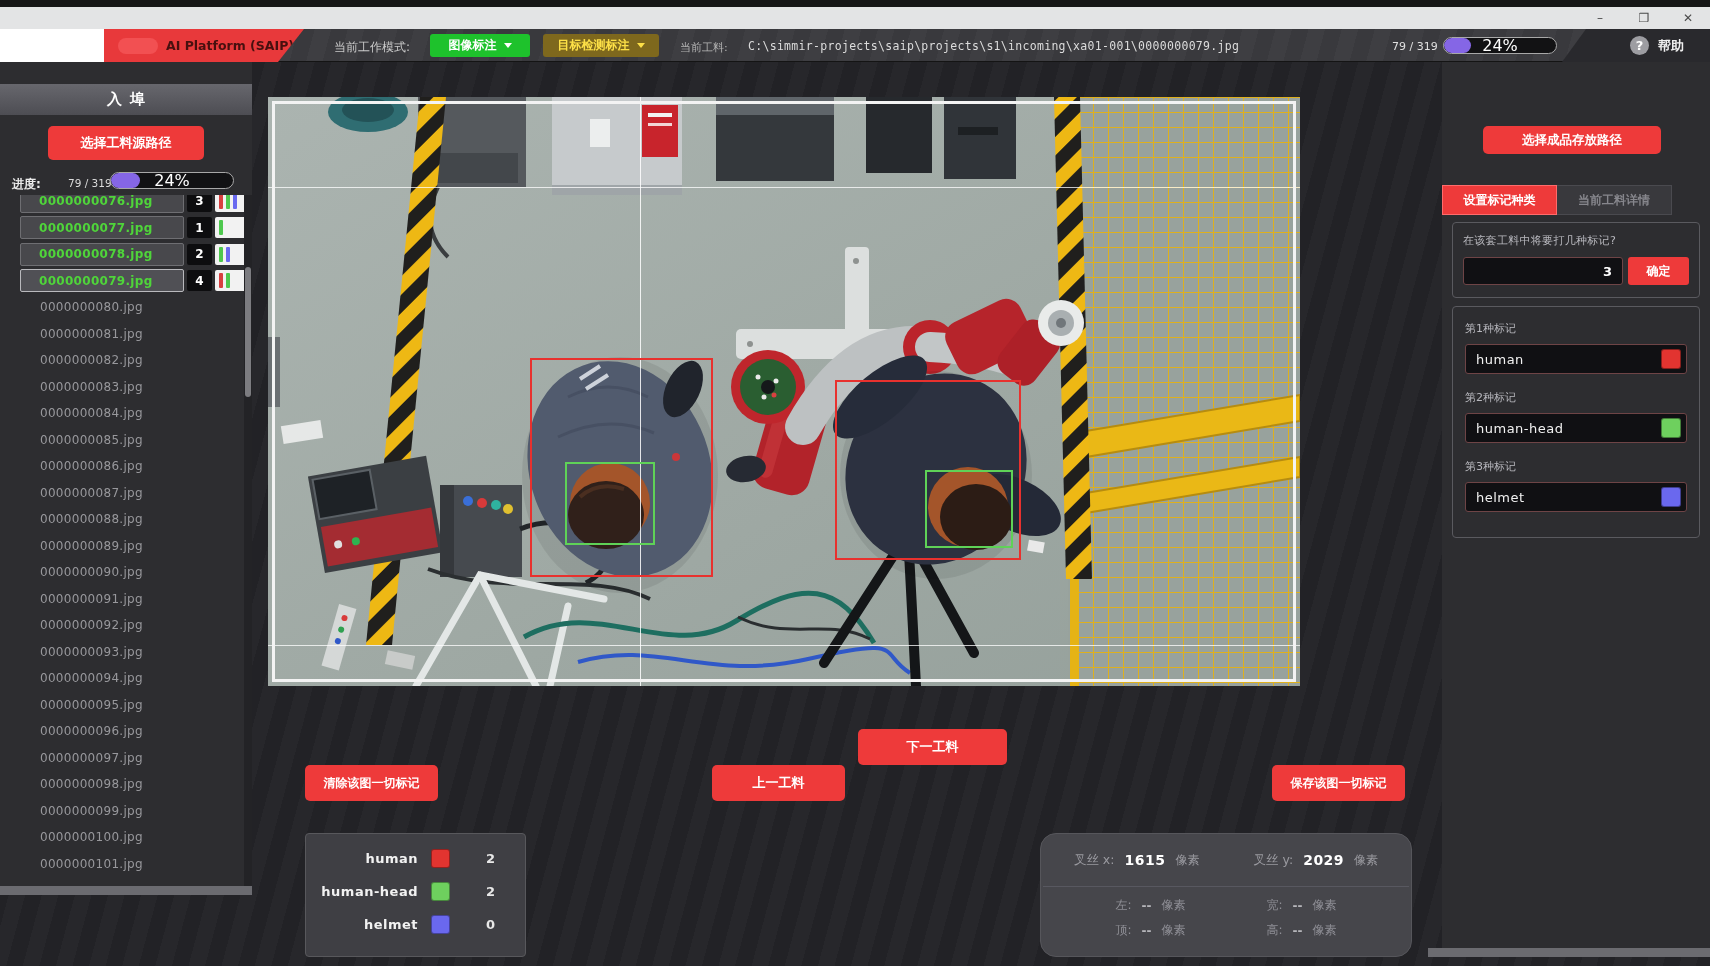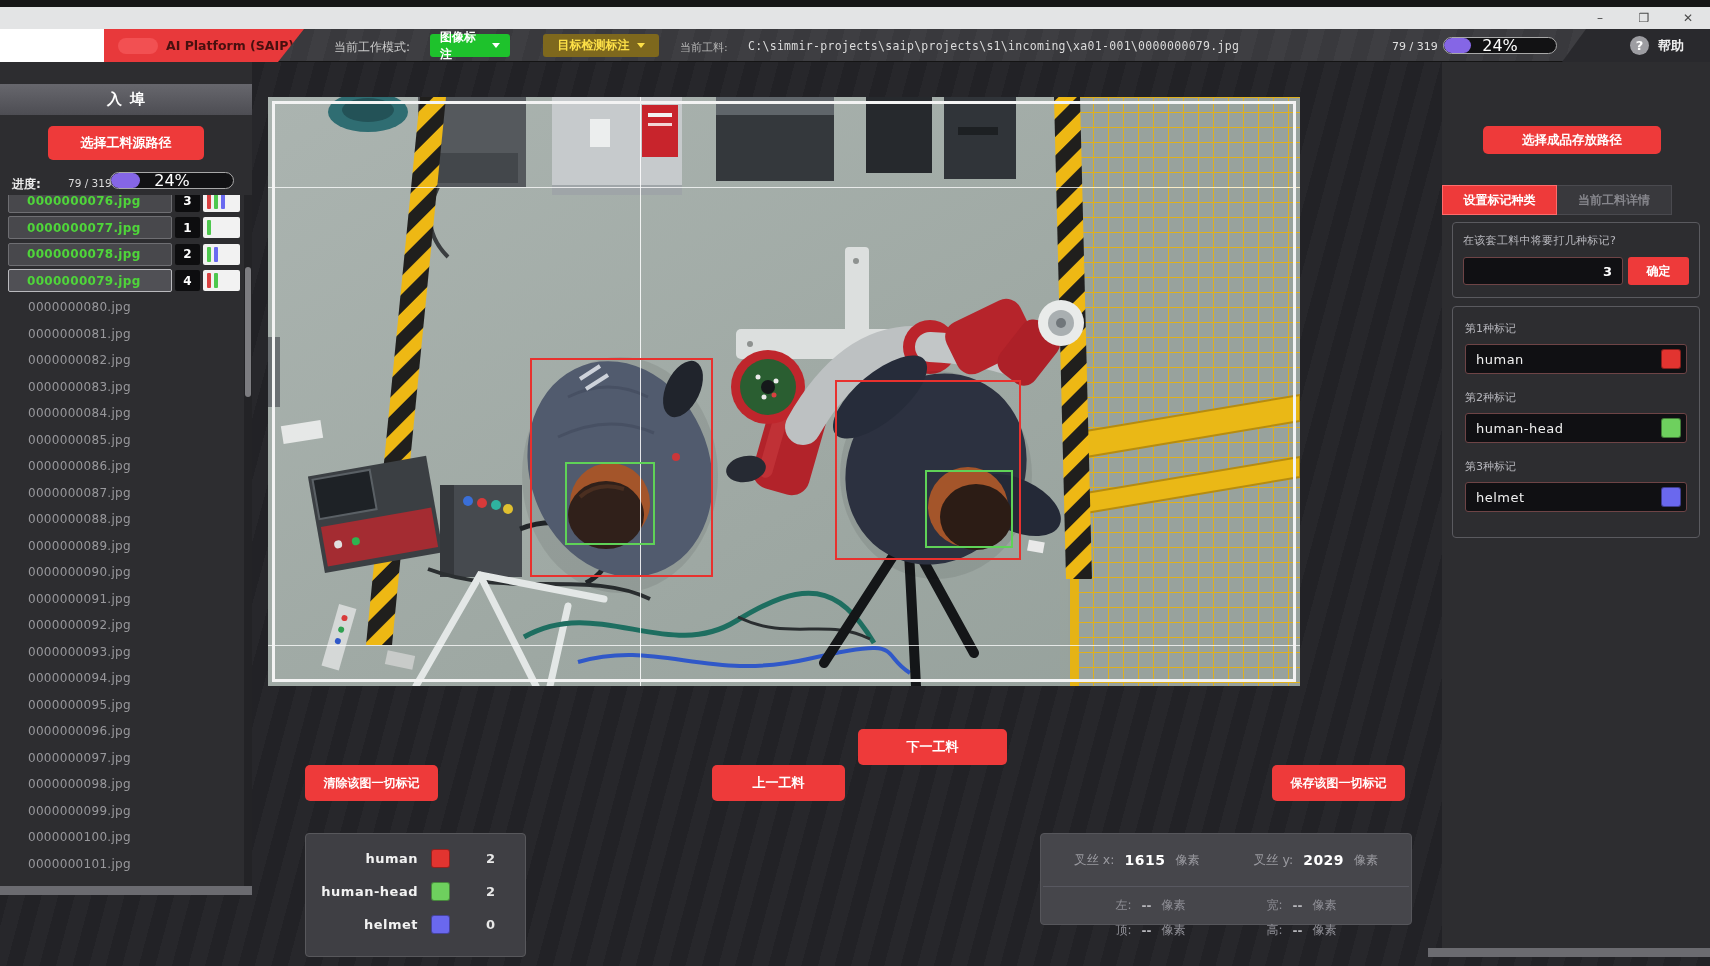--- a/index.html
+++ b/index.html
@@ -25,21 +25,21 @@
     border-bottom:1px solid #141414; }
   #logo-white { left:0; top:0; width:104px; height:33px; background:#ffffff; }
   #logo-banner { left:104px; top:0; width:200px; height:33px; background:#e8393b;
     clip-path:polygon(0 0,100% 0,calc(100% - 26px) 100%,0 100%);
     display:flex; align-items:center; }
   #logo-mark { width:40px; height:16px; margin-left:14px; border-radius:8px; background:#f25052; }
   #logo-text { color:#47100f; font-weight:bold; font-size:12.5px; margin-left:8px; white-space:nowrap; }
   #mode-label { left:334px; top:10px; font-size:12px; color:#c9c9c9; }
   .hdr-btn { top:5px; height:23px; border-radius:3px; display:flex; align-items:center; justify-content:center;
     gap:7px; font-size:12px; font-weight:bold; padding:0 10px; }
-  #mode-primary { left:430px; width:80px; background:#1ec22c; color:#fff;font-family:Liberation Serif, serif; }
+  #mode-primary { left:430px; width:100px; background:#1ec22c; color:#fff;font-family:Liberation Serif, serif; }
   #mode-secondary { left:543px; width:116px; background:#7e681d; color:#fde047; }
   .caret { width:0; height:0; border-left:4px solid transparent; border-right:4px solid transparent;
     border-top:5px solid currentColor; }
   #file-label { left:680px; top:11px; font-size:11px; color:#b3b3b3; }
   #file-path { left:748px; top:10px; font-size:11.5px; color:#dcdcdc; letter-spacing:.3px;
     font-family:"DejaVu Sans Mono","Liberation Mono",monospace; }
   #hdr-progress-text { left:1392px; top:11px; font-size:11px; color:#e0e0e0; }
   .pill { border:1px solid #a8a8a8; background:#121214; border-radius:9px; overflow:hidden; position:absolute; }
   .pill .fill { position:absolute; left:0; top:0; bottom:0; background:#8566e6; border-radius:8px; }
   .pill .pct { position:absolute; inset:0; display:flex; align-items:center; justify-content:center;
@@ -61,21 +61,21 @@
     font-weight:bold; display:flex; align-items:center; justify-content:center;
     font-family:inherit; }
 
   
   #left-panel { left:0; top:62px; width:252px; height:833px;padding-left:24px; }
   #left-titlebar { left:0; top:22px; width:252px; height:31px; position:absolute; }
   #btn-select-source { left:48px; top:64px; width:156px; height:34px; position:absolute; }
   #prog-row-label { left:12px; top:114px; font-size:12px; font-weight:bold; color:#ececec; }
   #prog-row-text { left:68px; top:115px; font-size:10.5px; color:#dcdcdc; }
   #side-pill { left:110px; top:110px; width:124px; height:17px; }
-  #file-list { left:0; top:133px; width:244px; height:691px; position:absolute; overflow:hidden; }
+  #file-list { left:12px; top:133px; width:244px; height:691px; position:absolute; overflow:hidden; }
   #file-list-inner { position:absolute; left:0; top:-7px; width:100%; }
   .file-row { height:26.5px; display:flex; align-items:center; padding-left:8px; }
   .file-row .fname.plain { color:#98989c; font-size:12px; padding-left:20px; letter-spacing:.3px; }
   .file-row.annotated { }
   .fwrap { display:flex; align-items:center; gap:3px; width:232px; height:23px; }
   .fname-box { flex:1; height:23px; background:#48484c; border:1px solid #6e6e72; border-radius:2px;
     display:flex; align-items:center; padding-left:18px; }
   .file-row.selected .fname-box { border-color:#b9b9bd; background:#505055; }
   .fname.green { color:#4fd53a; font-size:12px; font-weight:bold; letter-spacing:.3px; }
   .fcount { width:25px; height:21px; background:#0d0d0f; color:#fff; font-size:12px; font-weight:bold;
@@ -103,22 +103,22 @@
 
   
   #legend { left:305px; top:833px; width:221px; height:124px; background:#3f3f44;
     border:1px solid #58585c; border-radius:4px; padding:12px 14px 0 0; }
   .legend-row { display:flex; align-items:center; height:25px; margin-bottom:8px; }
   .lg-label { width:112px; text-align:right; color:#f2f2f2; font-size:13px; font-weight:bold; letter-spacing:.5px; }
   .lg-swatch { width:19px; height:19px; border-radius:3px; margin-left:13px; border:1px solid rgba(0,0,0,.35); }
   .lg-count { margin-left:36px; color:#e8e8e8; font-size:13px; font-weight:bold; }
 
   
-  #coords { left:1040px; top:833px; width:372px; height:92px; background:#46464b;
-    border:1px solid #56565b; border-radius:4px; }
+  #coords { left:1040px; top:833px; width:372px; height:124px; background:#46464b;
+    border:1px solid #56565b; border-radius:16px; }
   #coords-top { display:flex; align-items:center; height:52px; justify-content:center; gap:10px; }
   .c-label { color:#9a9aa0; font-size:12.5px; }
   .c-val { color:#fff; font-size:14px; font-weight:bold; letter-spacing:.5px; }
   .c-unit { color:#9a9aa0; font-size:12px; }
   .c-gap { width:34px; }
   #coords-div { height:1px; background:#585860; margin:0 2px; }
   #coords-grid { display:grid; grid-template-columns:1fr 1fr; padding:10px 34px 0 34px; row-gap:8px; }
   .dim-cell { display:flex; align-items:center; justify-content:center; gap:10px; }
   .dim-label { color:#8e8e95; font-size:12px; }
   .dim-val { color:#b5b5ba; font-size:12px; font-weight:bold; }

